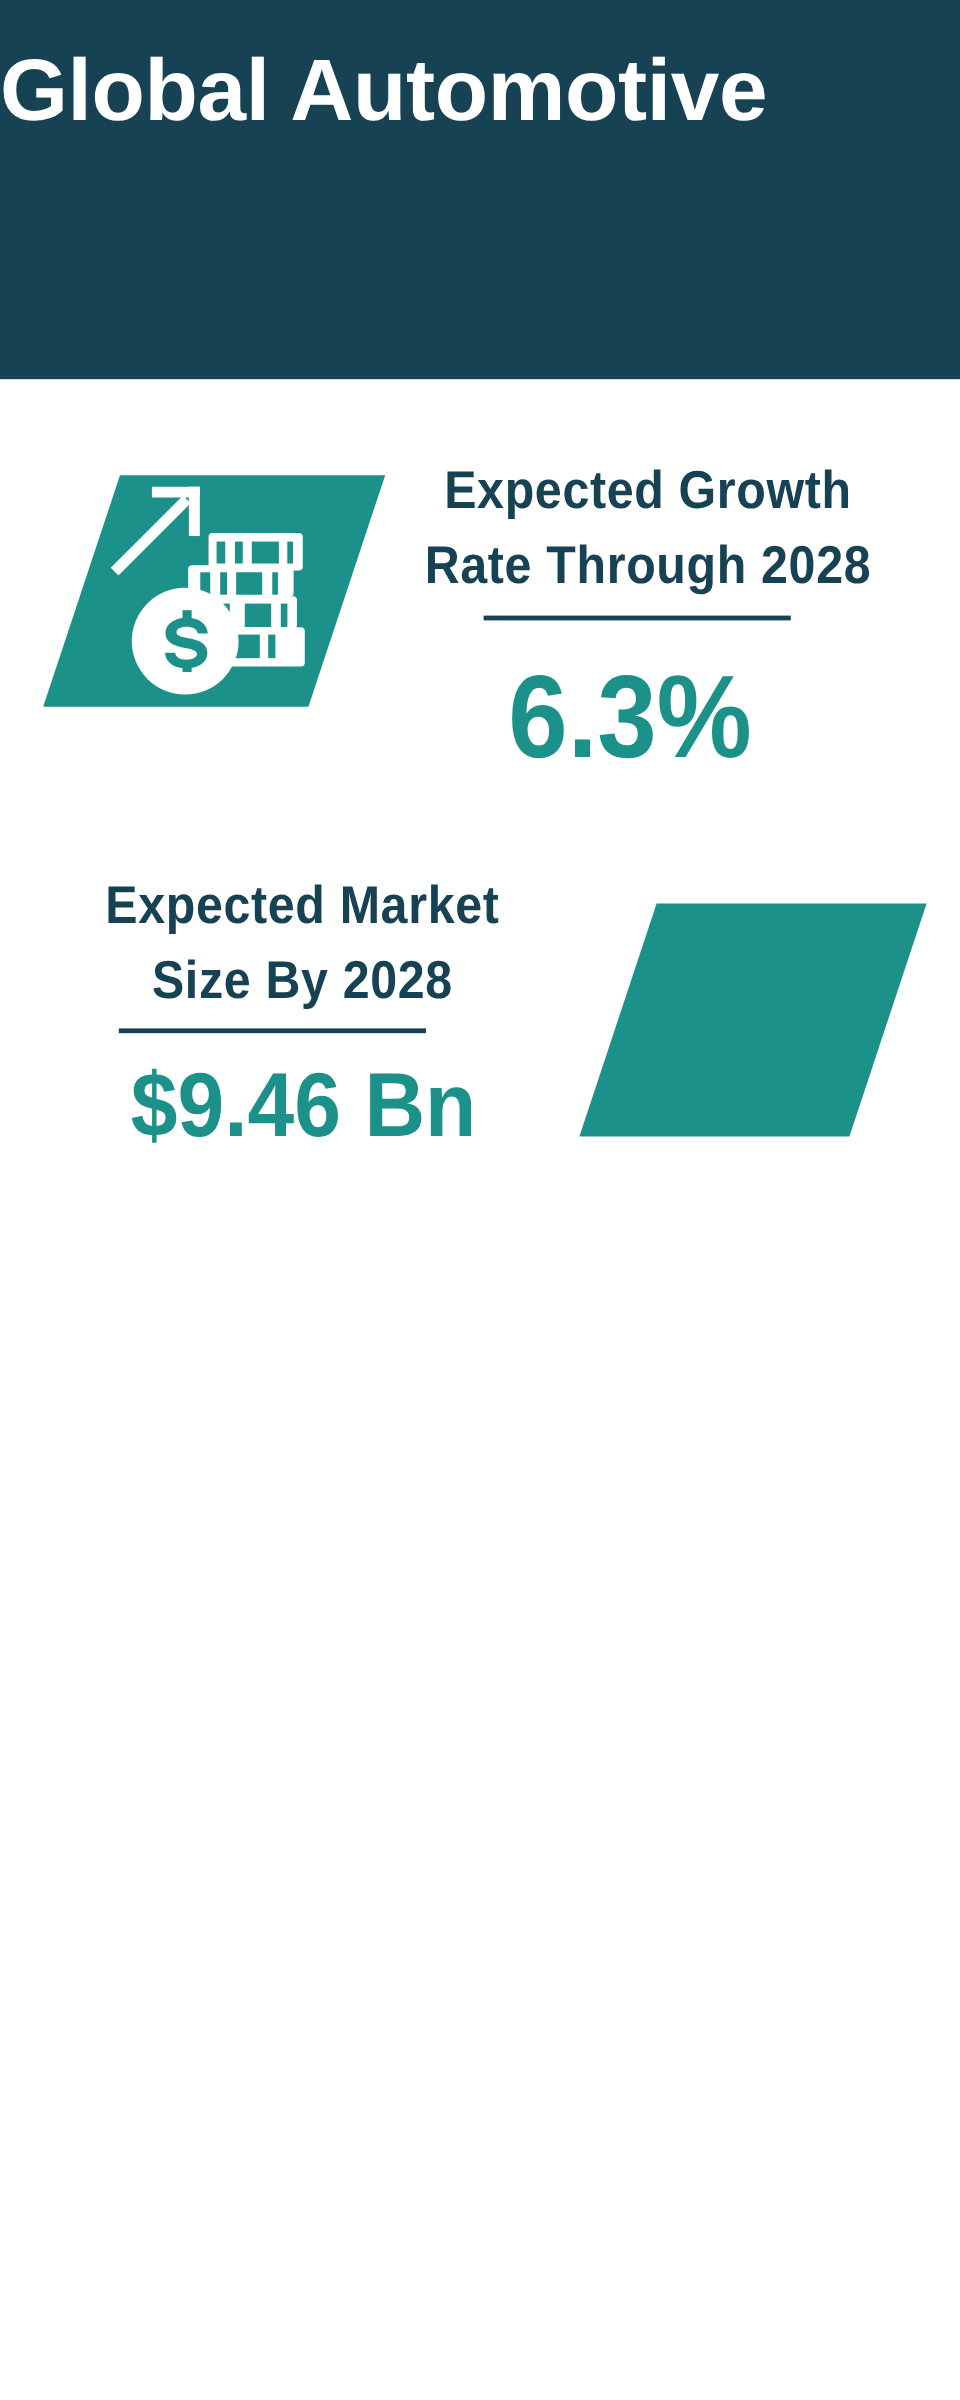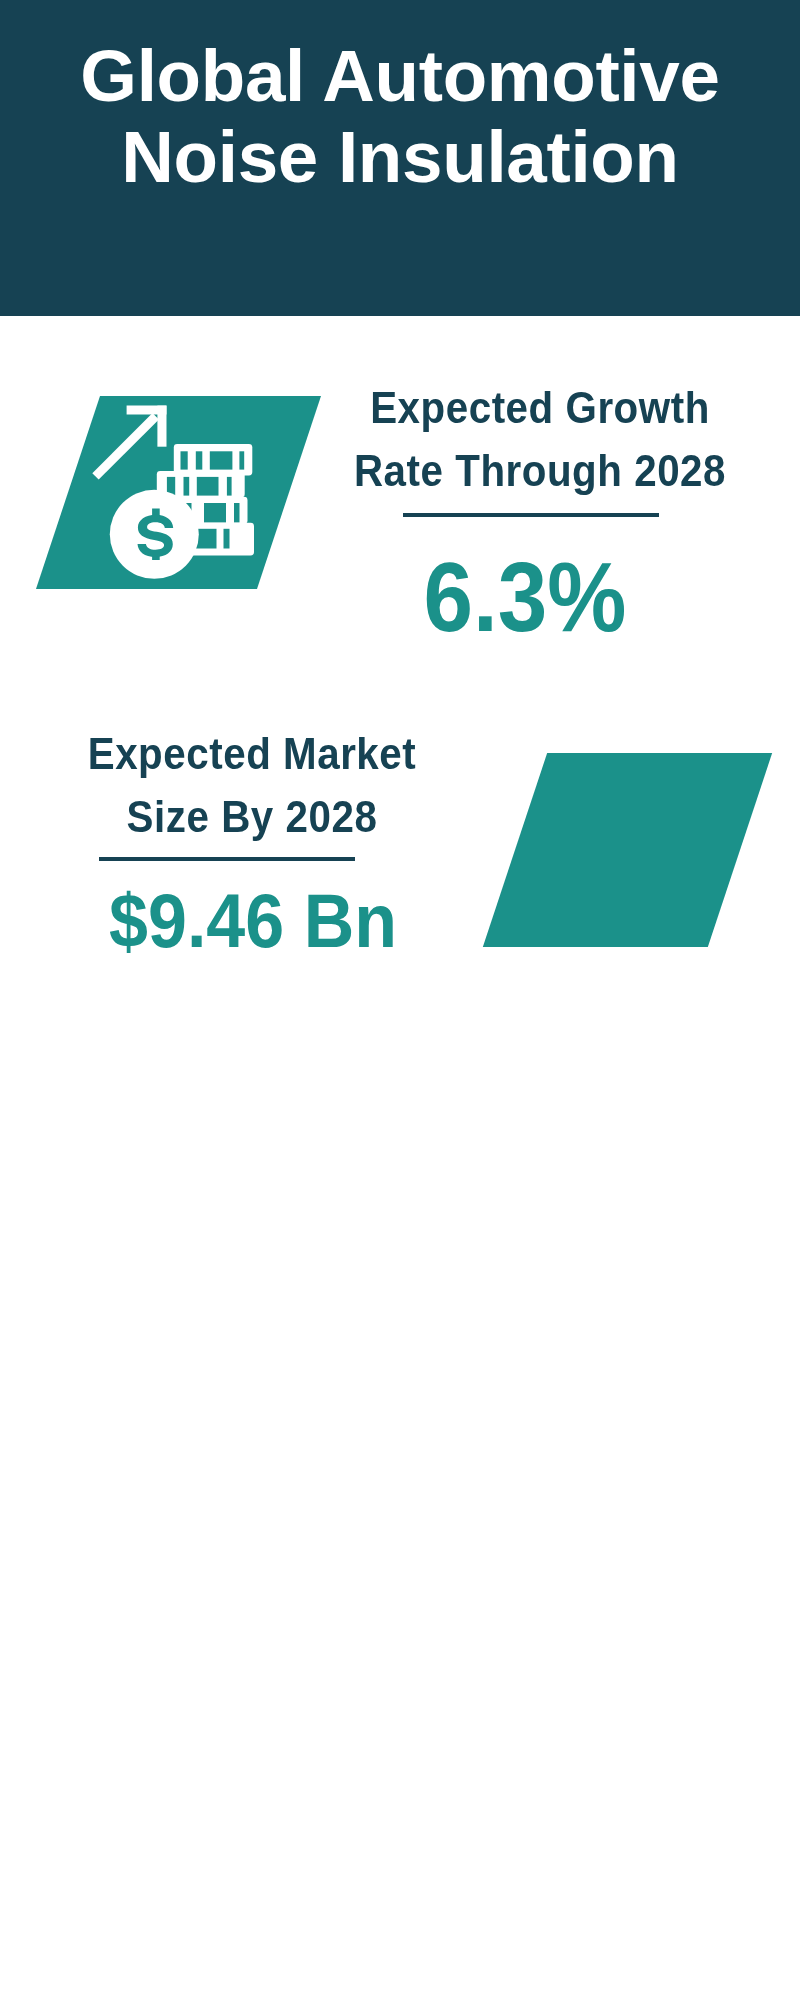--- a/index.html
+++ b/index.html
@@ -2,21 +2,21 @@
 <html><head>
 <meta charset="utf-8">
 <style>
   html,body{margin:0;padding:0;}
   body{width:800px;height:2000px;background:#ffffff;font-family:"Liberation Sans",sans-serif;
        -webkit-font-smoothing:antialiased;overflow:hidden;}
   .page{position:relative;width:800px;height:2000px;}
 
   
   .header{position:absolute;left:0;top:0;width:800px;height:316px;background:#164253;}
-  .header-title{position:absolute;left:0;top:0;width:800px;text-align:center;
+  .header-title{position:absolute;left:0;top:0;width:800px;
       color:#ffffff;font-weight:bold;font-size:72.8px;line-height:80.5px;letter-spacing:-0.3px;
       padding-top:36px;box-sizing:border-box;}
 
   .para{position:absolute;background:#1b918a;transform:skewX(-18.35deg);}
   .stat-head{position:absolute;text-align:center;color:#164253;font-weight:bold;
       font-size:40.3px;line-height:56.5px;letter-spacing:0.55px;
       transform:scaleY(1.10);transform-origin:center top;}
   .rule{position:absolute;background:#164253;height:4px;}
   .stat-val{position:absolute;text-align:center;color:#1b918a;font-weight:bold;
       line-height:1;transform-origin:center top;}
@@ -32,21 +32,20 @@
   .rule2{left:99px;top:857px;width:256px;}
   .sv2{left:58px;top:883px;width:390px;font-size:70px;transform:scaleY(1.08);}
 </style>
 </head>
 <body>
 
 <div class="page">
   <div class="header">
     <div class="header-title">
       <div>Global Automotive</div>
-      <div>Noise Insulation</div>
     </div>
   </div>
 
   <div class="para para1"></div>
   <svg class="icon icon1" viewBox="0 0 175 190">
     <g fill="#ffffff">
 
       <path d="M36.6 10.6 h39.9 v9.0 h-39.9 z"></path>
       <path d="M67.4 10.6 h9.1 v41.1 h-9.1 z"></path>
       <path d="M2.3 78.2 l60.2 -60.2 l6.4 6.4 l-60.2 60.2 z"></path>

